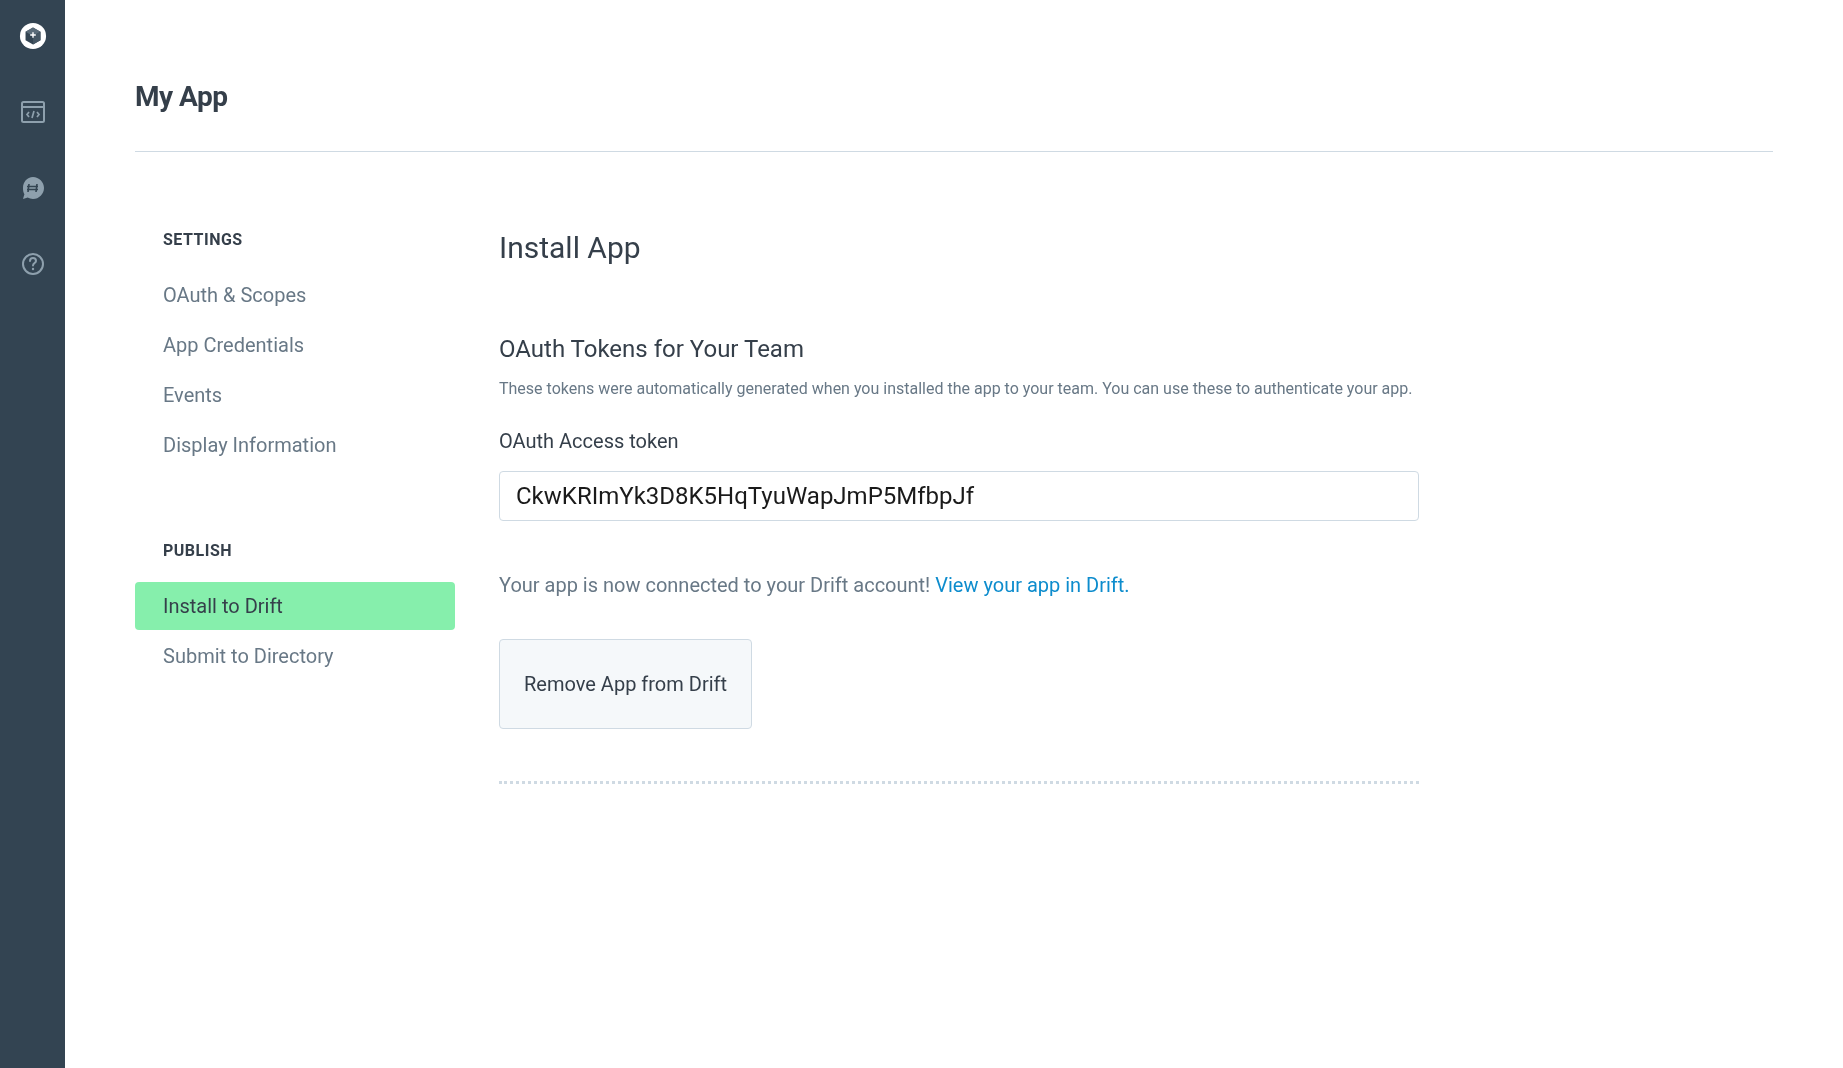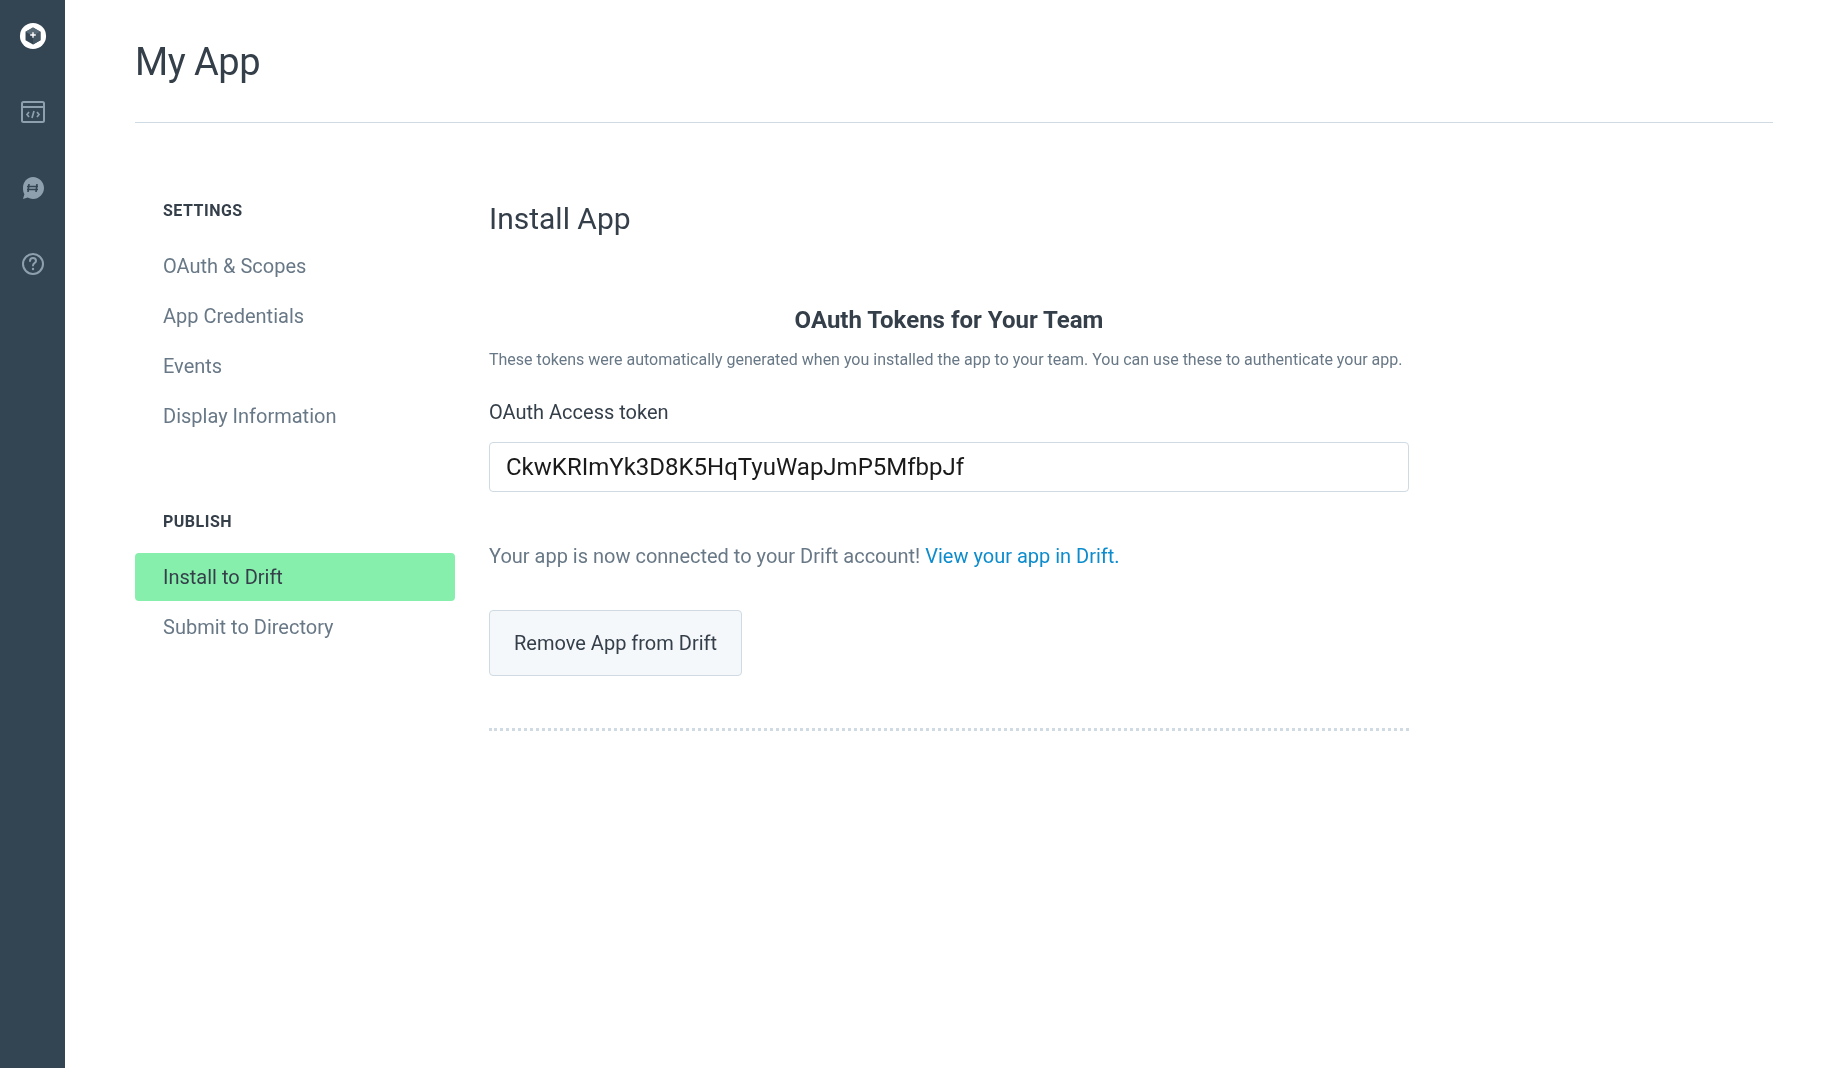--- a/index.html
+++ b/index.html
@@ -28,34 +28,35 @@
       display: flex;
       align-items: center;
       justify-content: center;
       cursor: pointer;
     }
     .content {
       flex: 1;
       padding: 40px 70px 0 70px;
     }
     .page-title {
-      font-size: 38px;
-      font-weight: 400;
+      font-size: 28px;
+      font-weight: 700;
       color: #353f4a;
       margin-bottom: 38px;
       letter-spacing: -0.5px;
+      margin-top: 40px;
     }
     .divider {
       height: 1px;
       background: #cfdae3;
       margin-bottom: 78px;
     }
     .columns {
       display: flex;
-      gap: 34px;
+      gap: 44px;
     }
     .sidebar-menu {
       width: 320px;
       flex-shrink: 0;
     }
     .menu-group-label {
       font-size: 16px;
       font-weight: 700;
       letter-spacing: 0.5px;
       color: #353f4a;
@@ -82,24 +83,23 @@
       max-width: 920px;
     }
     .main-heading {
       font-size: 30px;
       font-weight: 400;
       color: #353f4a;
       margin-bottom: 70px;
     }
     .section-heading {
       font-size: 24px;
-      font-weight: 700;
+      font-weight: 400;
       color: #353f4a;
       margin-bottom: 14px;
-      text-align: center;
     }
     .section-desc {
       font-size: 16px;
       color: #687886;
       line-height: 1.5;
       margin-bottom: 28px;
     }
     .field-label {
       font-size: 20px;
       color: #353f4a;
@@ -120,21 +120,21 @@
       font-size: 20px;
       color: #687886;
     }
     .status-link {
       color: #0d8ccd;
       text-decoration: none;
       cursor: pointer;
     }
     .remove-btn {
       margin-top: 42px;
-      padding: 20px 24px;
+      padding: 32px 24px;
       font-size: 20px;
       color: #353f4a;
       background: #f5f8fa;
       border: 1px solid #cfdae3;
       border-radius: 4px;
       cursor: pointer;
       font-family: inherit;
     }
     .dotted-divider {
       margin-top: 52px;

